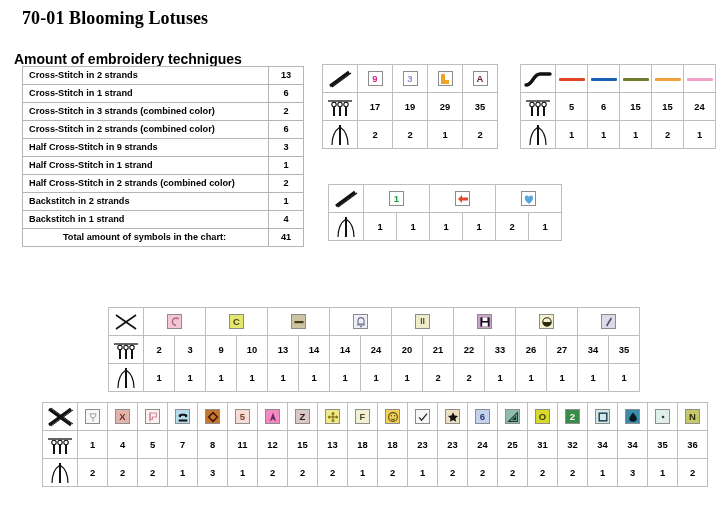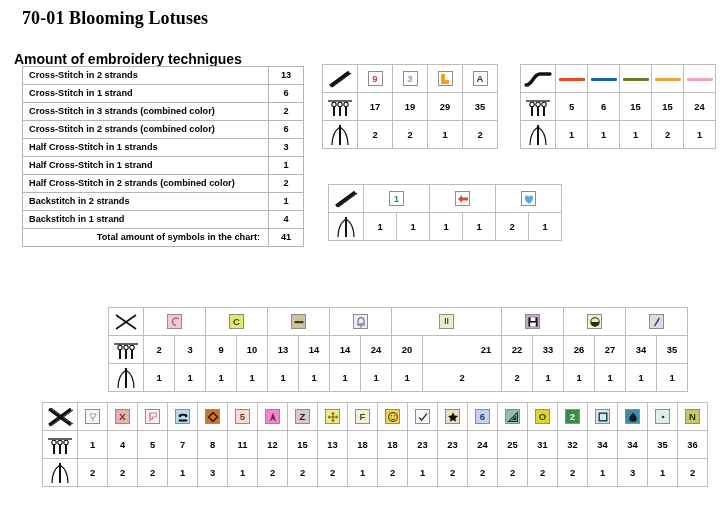--- a/index.html
+++ b/index.html
@@ -53,21 +53,21 @@
     height: 13px;
     line-height: 13px;
     white-space: nowrap;
   }
   .tech-table td.qty {
     width: 30px;
     text-align: center;
     padding: 2px 2px;
   }
   .tech-table tr.total td.name {
-    text-align: right;
+    text-align: center;
     padding-right: 8px;
   }
 
   
   .sym-table {
     position: absolute;
     border-collapse: collapse;
     border: 1px solid #9a9a9a;
     background: #fff;
     font-size: 9.4px;
@@ -149,21 +149,21 @@
       </tr>
       <tr>
         <td class="name">Cross-Stitch in 3 strands (combined color)</td>
         <td class="qty">2</td>
       </tr>
       <tr>
         <td class="name">Cross-Stitch in 2 strands (combined color)</td>
         <td class="qty">6</td>
       </tr>
       <tr>
-        <td class="name">Half Cross-Stitch in 1 strands</td>
+        <td class="name">Half Cross-Stitch in 9 strands</td>
         <td class="qty">3</td>
       </tr>
       <tr>
         <td class="name">Half Cross-Stitch in 1 strand</td>
         <td class="qty">1</td>
       </tr>
       <tr>
         <td class="name">Half Cross-Stitch in 2 strands (combined color)</td>
         <td class="qty">2</td>
       </tr>
@@ -400,21 +400,21 @@
         </td>
         <td class="num" style="width: 30px;">2</td>
         <td class="num" style="width: 30px;">3</td>
         <td class="num" style="width: 30px;">9</td>
         <td class="num" style="width: 30px;">10</td>
         <td class="num" style="width: 30px;">13</td>
         <td class="num" style="width: 30px;">14</td>
         <td class="num" style="width: 30px;">14</td>
         <td class="num" style="width: 30px;">24</td>
         <td class="num" style="width: 30px;">20</td>
-        <td class="num" style="width: 30px; padding-left: 48px;">21</td>
+        <td class="num" style="width: 30px;">21</td>
         <td class="num" style="width: 30px;">22</td>
         <td class="num" style="width: 30px;">33</td>
         <td class="num" style="width: 30px;">26</td>
         <td class="num" style="width: 30px;">27</td>
         <td class="num" style="width: 30px;">34</td>
         <td class="num" style="width: 30px;">35</td>
       </tr>
       <tr>
         <td class="rowicon">
           <div class="icon-wrap">

